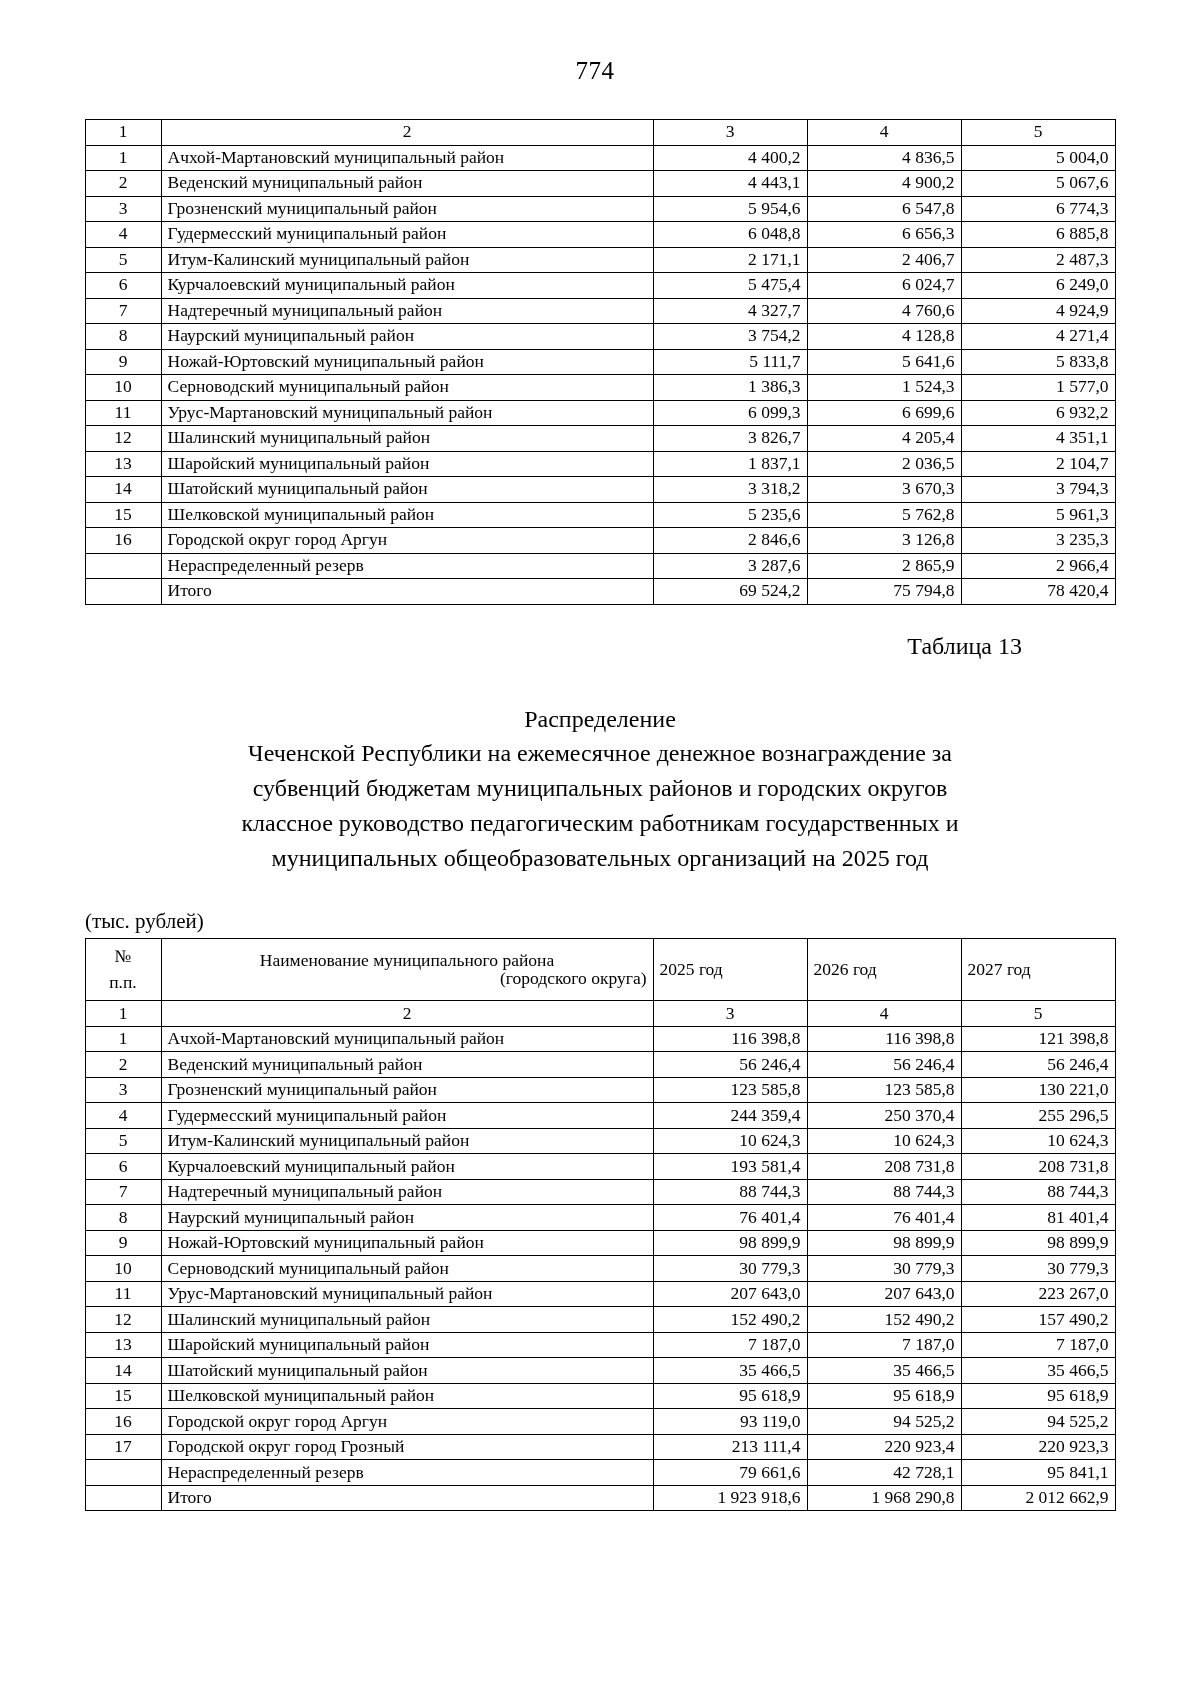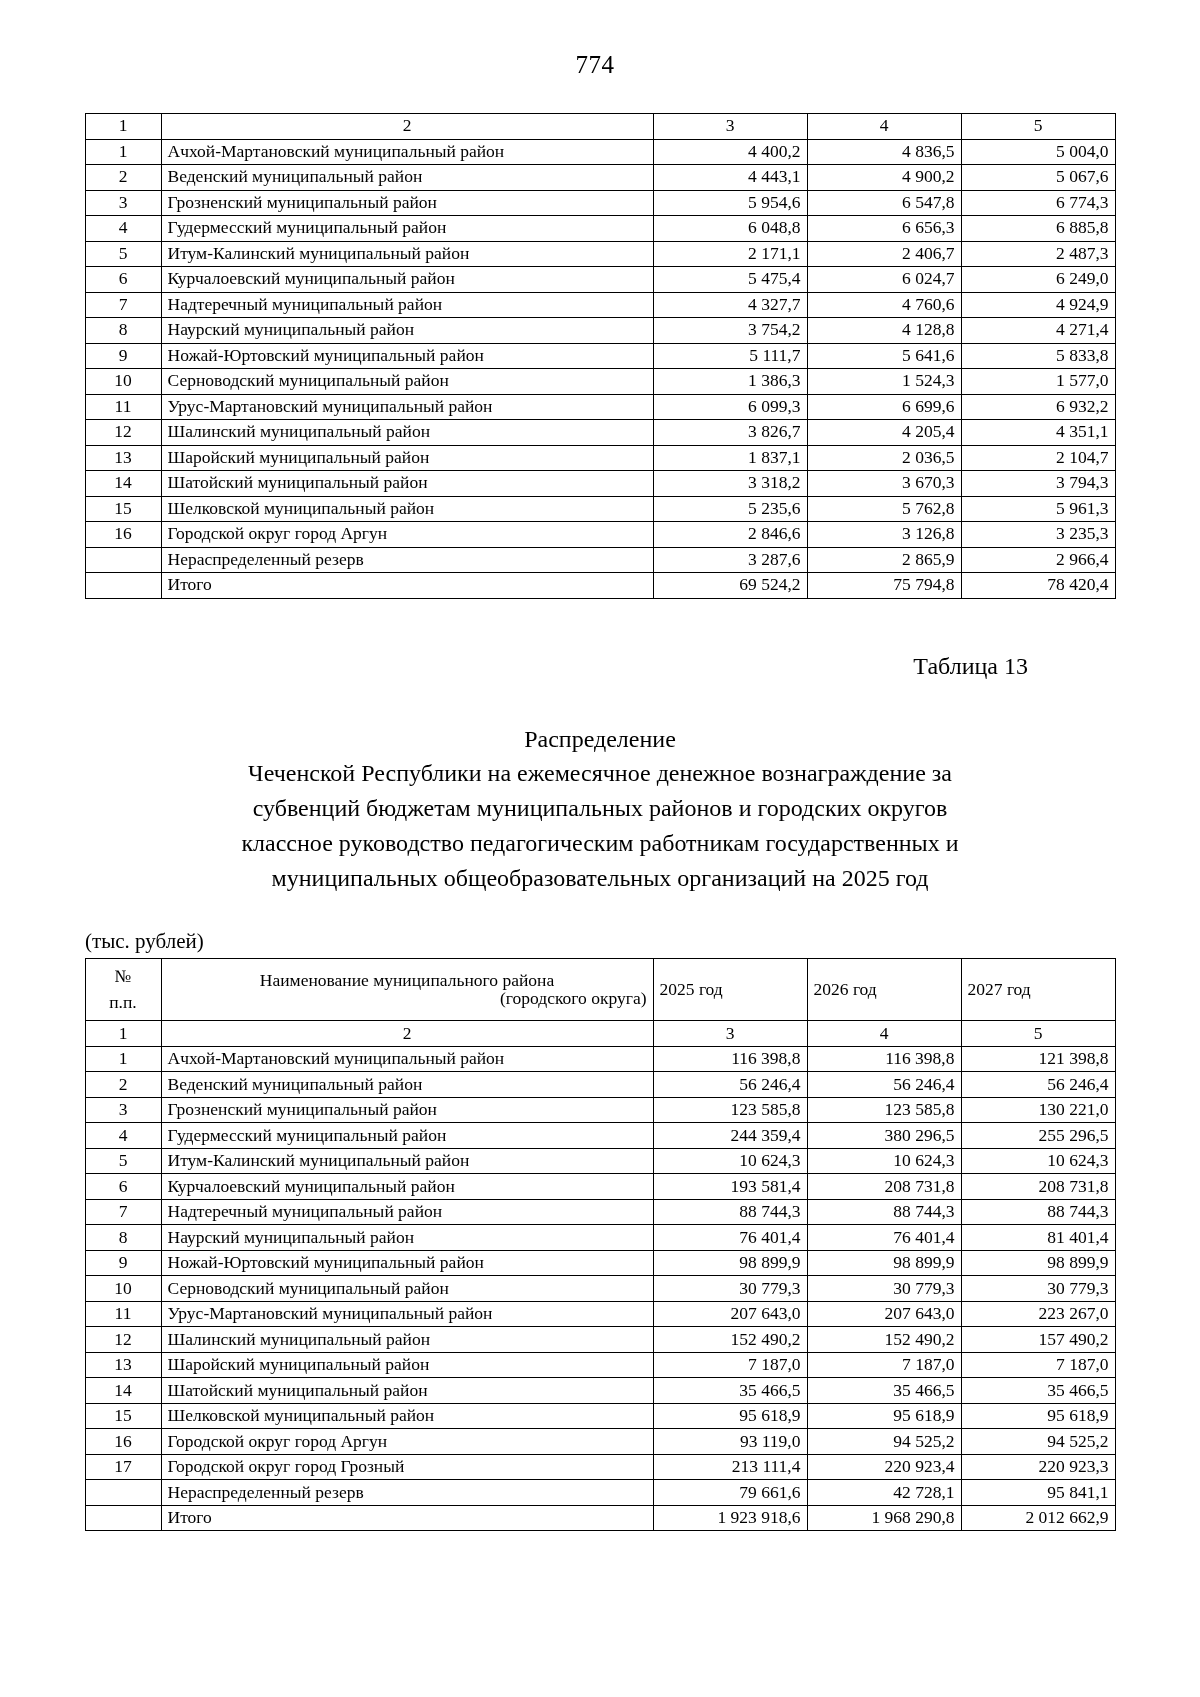--- a/index.html
+++ b/index.html
@@ -13,21 +13,21 @@
     height: 1697px;
     font-family: "Liberation Serif", "DejaVu Serif", serif;
     color: #000000;
     -webkit-font-smoothing: antialiased;
   }
   .page {
     position: relative;
     width: 1200px;
     height: 1697px;
     box-sizing: border-box;
-    padding: 2px;
+    padding: 8px;
     border-radius: 31px;
   }
   .page-number {
     text-align: center;
     font-size: 25px;
     line-height: 1;
     padding-top: 50px;
     padding-right: 10px;
     letter-spacing: 0.5px;
   }
@@ -64,21 +64,21 @@
   #table-one-wrap {
     margin-top: 36px;
   }
   #table-one td { height: 25.5px; }
 
   
   .table-label {
     text-align: right;
     font-size: 24px;
     padding-right: 170px;
-    margin-top: 54px;
+    margin-top: 28px;
   }
   .title-block {
     text-align: center;
     font-size: 24px;
     line-height: 1.45;
     margin-top: 42px;
     font-family: Liberation Serif, serif;
   }
   .title-block .t-line { display: block; white-space: nowrap; }
   .units-line {
@@ -316,21 +316,21 @@
           <td class="c-num">3</td>
           <td class="c-name">Грозненский муниципальный район</td>
           <td class="c-val">123 585,8</td>
           <td class="c-val">123 585,8</td>
           <td class="c-val">130 221,0</td>
         </tr>
         <tr>
           <td class="c-num">4</td>
           <td class="c-name">Гудермесский муниципальный район</td>
           <td class="c-val">244 359,4</td>
-          <td class="c-val">380 296,5</td>
+          <td class="c-val">250 370,4</td>
           <td class="c-val">255 296,5</td>
         </tr>
         <tr>
           <td class="c-num">5</td>
           <td class="c-name">Итум-Калинский муниципальный район</td>
           <td class="c-val">10 624,3</td>
           <td class="c-val">10 624,3</td>
           <td class="c-val">10 624,3</td>
         </tr>
         <tr>

